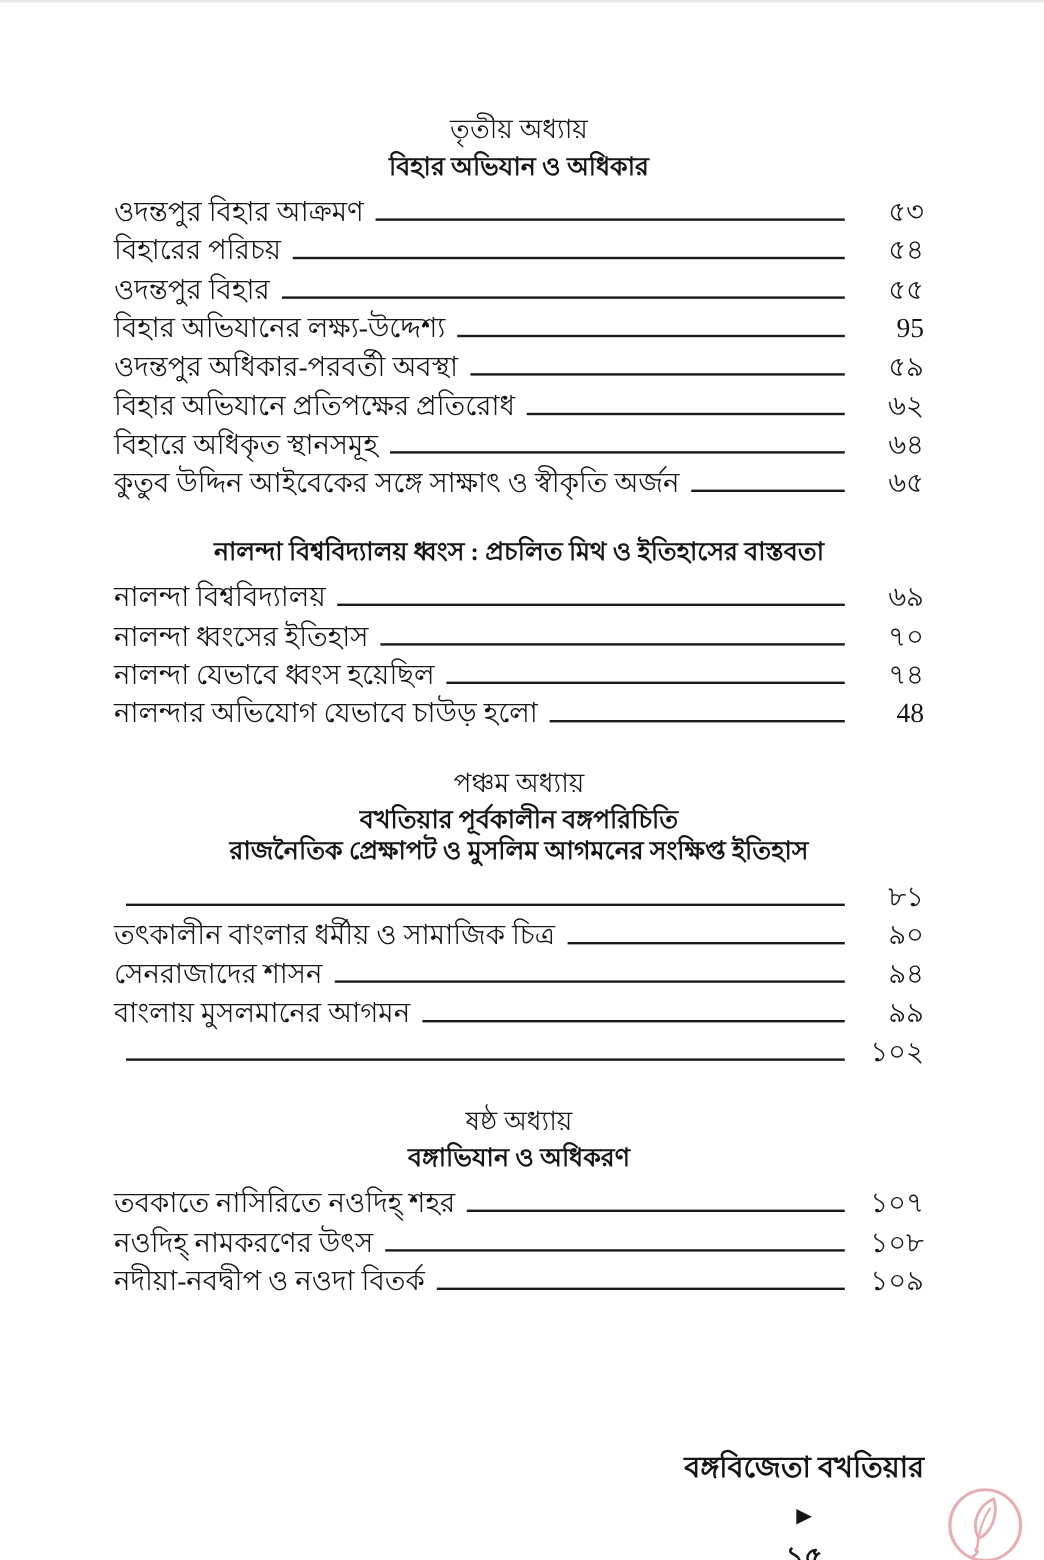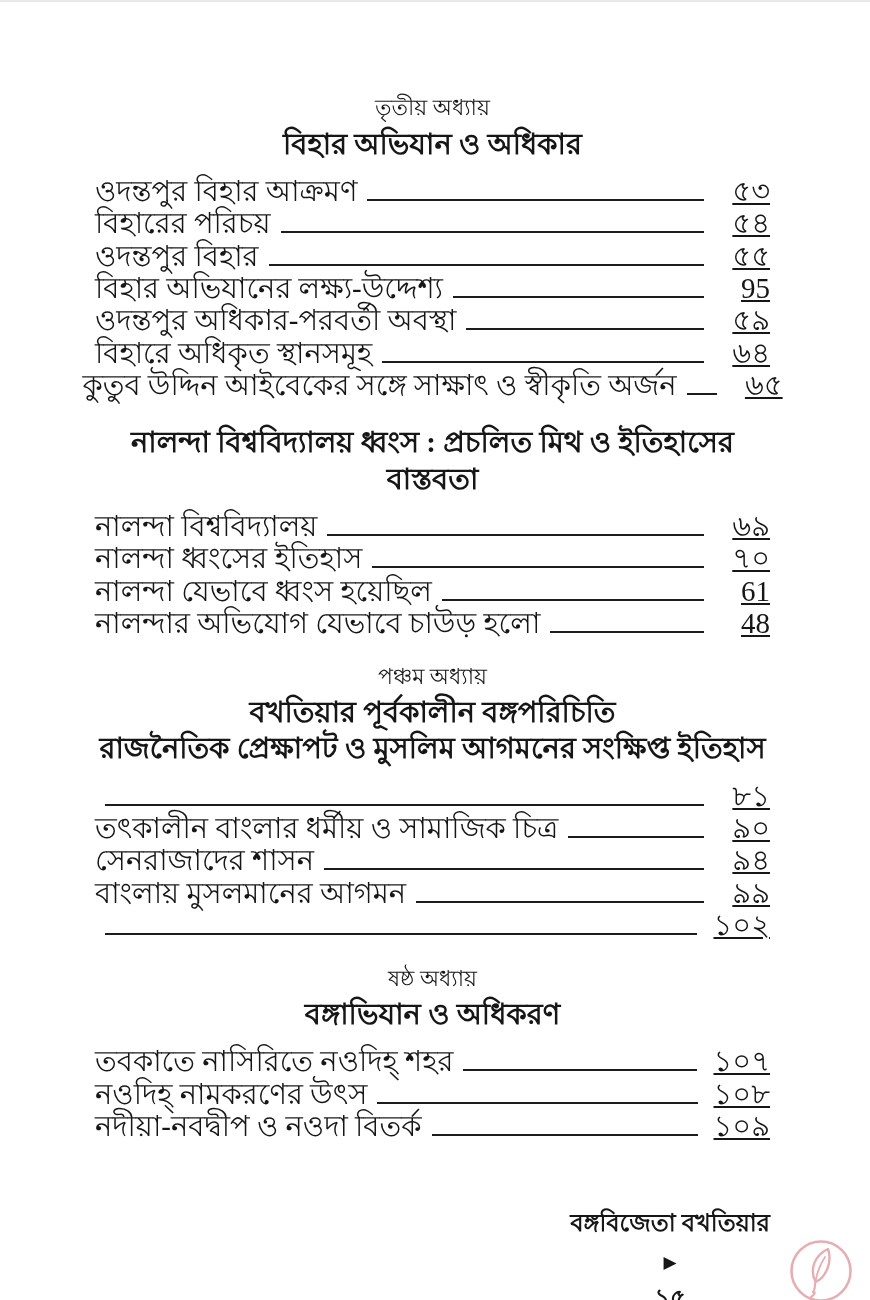--- a/index.html
+++ b/index.html
@@ -24,44 +24,43 @@
     line-height: 1.25;
     margin-bottom: 4px;
     font-weight: 400;
   }
   .chapter-title {
     text-align: center;
     font-weight: 700;
     margin-bottom: 6px;
   }
   .title-line {
-    font-size: 29px;
+    font-size: 21px;
     line-height: 1.25;
   }
   .entry {
     display: flex;
     align-items: baseline;
     height: 32.4px;
-    font-size: 29px;
+    font-size: 23px;
     white-space: nowrap;
     justify-content: center;
   }
   .entry-label { flex: 0 0 auto; }
   .leader {
     flex: 1 1 auto;
     min-width: 30px;
     border-bottom: 2px solid #1c1c1c;
     margin-left: 10px;
     margin-right: 16px;
   }
   .entry-page {
     flex: 0 0 auto;
     min-width: 50px;
     text-align: right;
-    text-decoration: underline;
   }
   .footer {
     position: absolute;
     top: 1202px;
     right: 100px;
     font-size: 24px;
     font-weight: 700;
     display: flex;
     align-items: center;
     gap: 9px;
@@ -113,20 +112,25 @@
           <span class="entry-label">বিহার অভিযানের লক্ষ্য-উদ্দেশ্য</span>
           <span class="leader"></span>
           <span class="entry-page">95</span>
         </div>
         <div class="entry">
           <span class="entry-label">ওদন্তপুর অধিকার-পরবর্তী অবস্থা</span>
           <span class="leader"></span>
           <span class="entry-page">৫৯</span>
         </div>
         <div class="entry">
+          <span class="entry-label">বিহার অভিযানে প্রতিপক্ষের প্রতিরোধ</span>
+          <span class="leader"></span>
+          <span class="entry-page">৬২</span>
+        </div>
+        <div class="entry">
           <span class="entry-label">বিহারে অধিকৃত স্থানসমূহ</span>
           <span class="leader"></span>
           <span class="entry-page">৬৪</span>
         </div>
         <div class="entry">
           <span class="entry-label">কুতুব উদ্দিন আইবেকের সঙ্গে সাক্ষাৎ ও স্বীকৃতি অর্জন</span>
           <span class="leader"></span>
           <span class="entry-page">৬৫</span>
         </div>
       </section>
@@ -140,21 +144,21 @@
           <span class="entry-page">৬৯</span>
         </div>
         <div class="entry">
           <span class="entry-label">নালন্দা ধ্বংসের ইতিহাস</span>
           <span class="leader"></span>
           <span class="entry-page">৭০</span>
         </div>
         <div class="entry">
           <span class="entry-label">নালন্দা যেভাবে ধ্বংস হয়েছিল</span>
           <span class="leader"></span>
-          <span class="entry-page">61</span>
+          <span class="entry-page">৭৪</span>
         </div>
         <div class="entry">
           <span class="entry-label">নালন্দার অভিযোগ যেভাবে চাউড় হলো</span>
           <span class="leader"></span>
           <span class="entry-page">48</span>
         </div>
       </section>
       <section class="chapter">
         <div class="chapter-label">পঞ্চম অধ্যায়</div>
         <div class="chapter-title">

